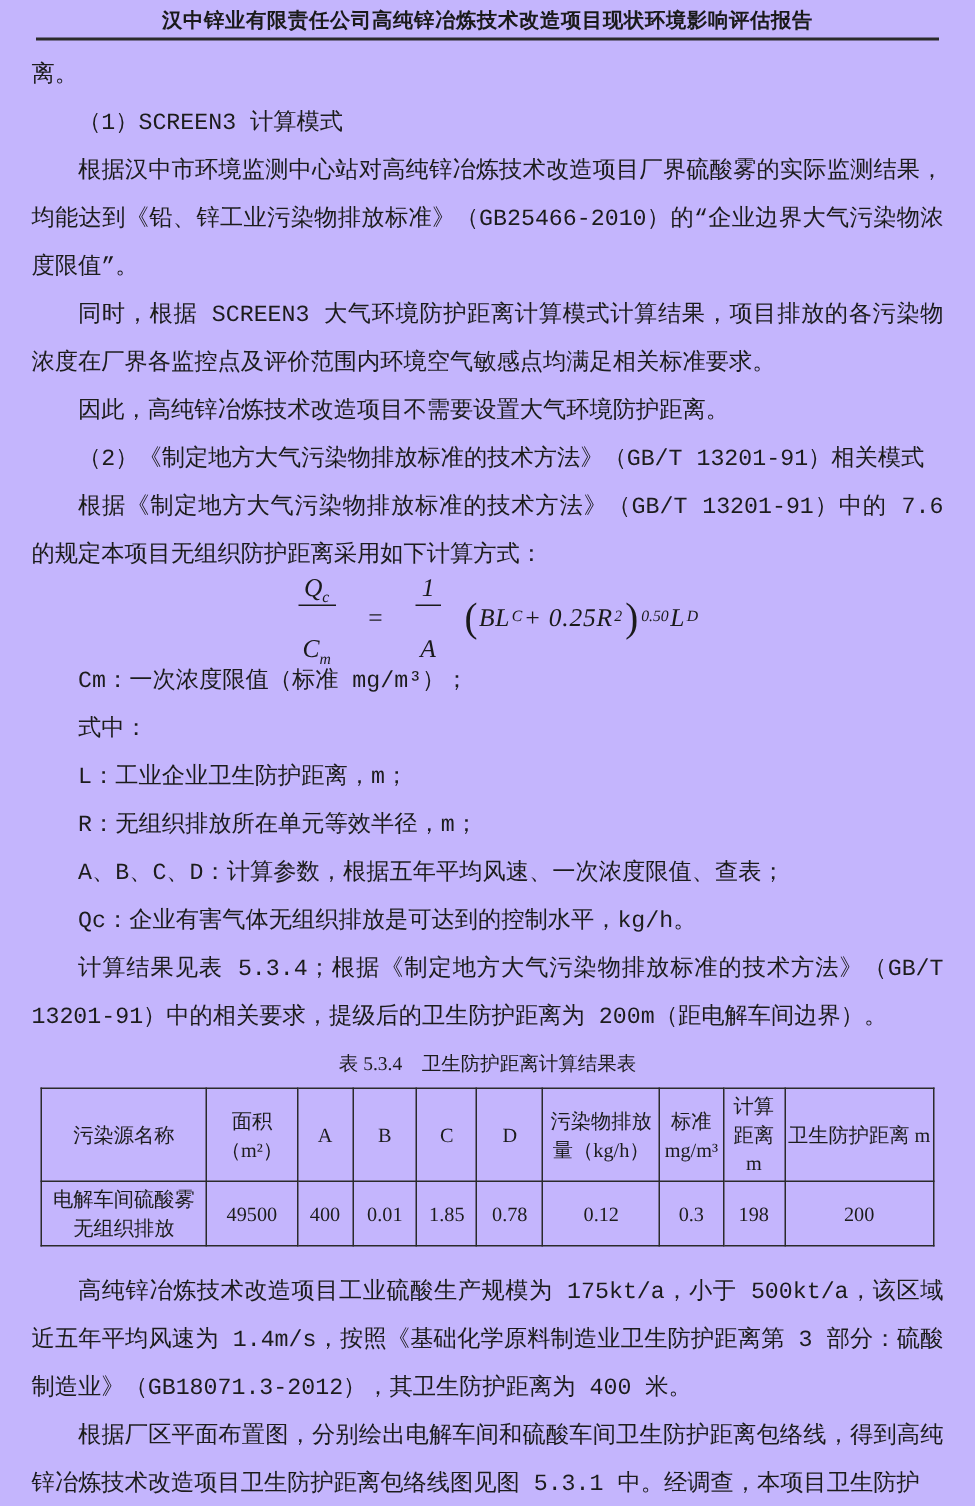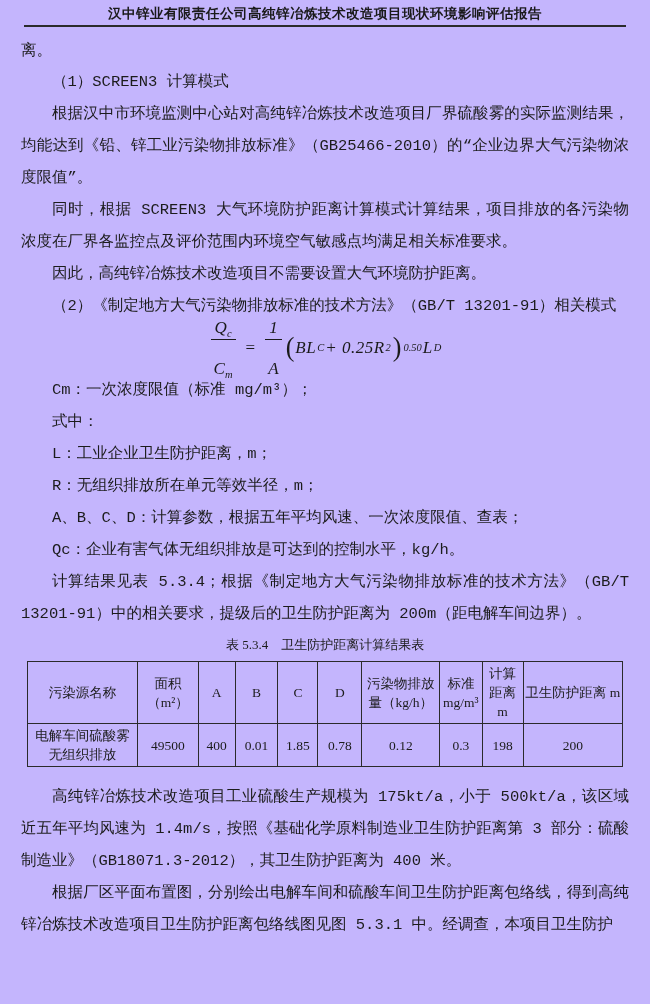--- a/index.html
+++ b/index.html
@@ -56,21 +56,21 @@
     font-family: "Liberation Serif", "DejaVu Serif", serif;
     font-style: italic;
     font-size: 17px;
     color: #1a1a1a;
   }
   .formula-block .frac {
     display: inline-flex;
     flex-direction: column;
     align-items: center;
     line-height: 1.15;
-    margin: 0 3px;
+    margin: 0 15px;
   }
   .formula-block .frac .num {
     border-bottom: 1.2px solid #1a1a1a;
     padding: 0 4px 1px;
   }
   .formula-block .frac .den { padding-top: 19px; }
   .formula-block sub {
     font-size: 10.5px;
     line-height: 0;
   }
@@ -132,20 +132,21 @@
   </div>
 
   <div class="doc-body">
 
     <p>离。</p>
     <p class="indent">（1）SCREEN3 计算模式</p>
     <p class="indent">根据汉中市环境监测中心站对高纯锌冶炼技术改造项目厂界硫酸雾的实际监测结果，均能达到《铅、锌工业污染物排放标准》（GB25466-2010）的“企业边界大气污染物浓度限值”。</p>
     <p class="indent">同时，根据 SCREEN3 大气环境防护距离计算模式计算结果，项目排放的各污染物浓度在厂界各监控点及评价范围内环境空气敏感点均满足相关标准要求。</p>
     <p class="indent">因此，高纯锌冶炼技术改造项目不需要设置大气环境防护距离。</p>
     <p class="indent">（2）《制定地方大气污染物排放标准的技术方法》（GB/T 13201-91）相关模式</p>
+    <p class="indent">根据《制定地方大气污染物排放标准的技术方法》（GB/T 13201-91）中的 7.6 的规定本项目无组织防护距离采用如下计算方式：</p>
 
     <div class="formula-block">
         <span class="frac">
           <span class="num">Q<sub>c</sub></span>
           <span class="den">C<sub>m</sub></span>
         </span>
         <span class="eq">=</span>
         <span class="frac">
           <span class="num">1</span>
           <span class="den">A</span>

